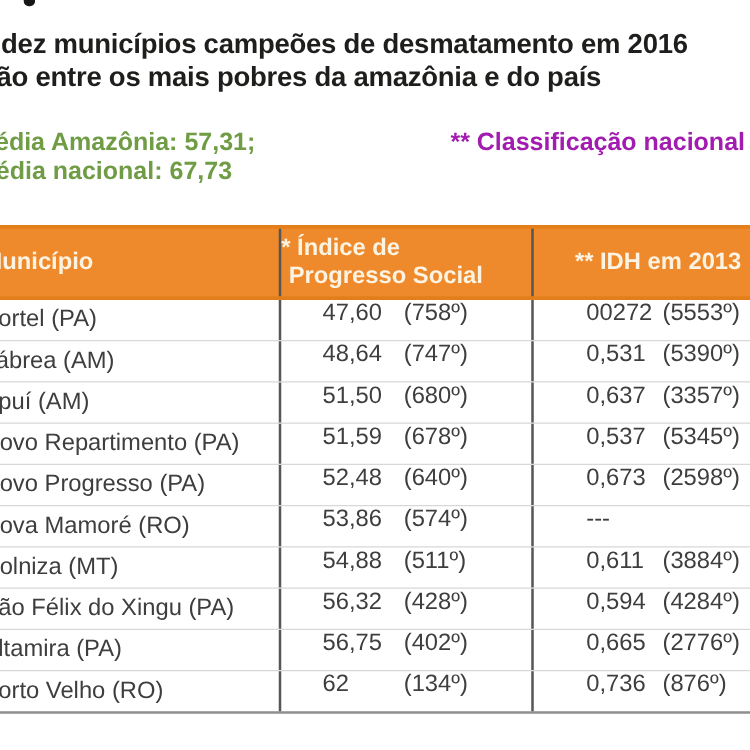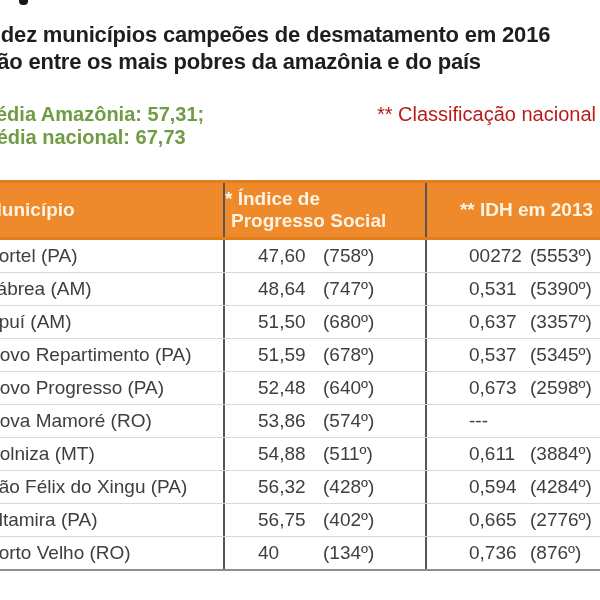--- a/index.html
+++ b/index.html
@@ -12,37 +12,37 @@
 
   .crop-fragment{position:absolute;left:53px;top:0;width:9px;height:5px;background:#161616;border-radius:0 0 4px 4px;}
 
   .title{position:absolute;left:0;top:21px;color:#1e1e1c;font-weight:bold;font-size:22px;line-height:27px;letter-spacing:-0.2px;}
   .title div{white-space:nowrap;}
 
   .note-left{position:absolute;left:0;top:103px;color:#6f9c45;font-weight:bold;font-size:20px;line-height:23px;}
   .note-left div{white-space:nowrap;}
   .note-left .indent{margin-left:14px;}
 
-  .note-right{position:absolute;left:360px;top:103px;width:270px;text-align:right;color:#b91c1c;font-weight:normal;font-size:20px;line-height:23px;}
+  .note-right{position:absolute;left:360px;top:103px;width:270px;text-align:right;color:#a21caf;font-weight:bold;font-size:20px;line-height:23px;}
 
   .table{position:absolute;left:0;top:180px;width:660px;border-bottom:2px solid #8f8f8f;}
   .thead{
     display:grid;grid-template-columns:257px 202px 1fr;height:60px;box-sizing:border-box;
     background:#ef8a2c;border-top:3px solid #e37f1a;border-bottom:3px solid #e37f1a;
     color:#fcf3e2;font-weight:bold;font-size:19px;line-height:22px;
   }
   .thead .h1{display:flex;align-items:center;padding-left:20px;white-space:nowrap;}
   .thead .h2{display:flex;flex-direction:column;justify-content:center;border-left:2px solid #565656;box-sizing:border-box;white-space:nowrap;}
   .thead .h2 .l2{margin-left:6px;}
   .thead .h3{display:flex;align-items:center;justify-content:center;border-left:2px solid #565656;box-sizing:border-box;white-space:nowrap;}
 
   .trow{display:grid;grid-template-columns:257px 202px 1fr;height:32px;font-size:19px;color:#3e3e3e;}
   .trow + .trow{border-top:1px solid #d8d8d8;}
   .c1{display:flex;align-items:center;padding-left:20px;white-space:nowrap;}
-  .c2,.c3{display:flex;align-items:center;border-left:2px solid #565656;box-sizing:border-box;white-space:nowrap;}
+  .c2,.c3{display:flex;align-items:flex-start;border-left:2px solid #565656;box-sizing:border-box;white-space:nowrap;}
   .c2{padding-left:33px;}
   .c3{padding-left:42px;}
   .c2 .val{display:inline-block;width:65px;}
   .c3 .val{display:inline-block;width:61px;}
 </style>
 </head>
 <body>
 
 <div class="viewport">
   <div class="canvas">
@@ -168,21 +168,21 @@
               <span class="rank">(402º)</span>
             </div>
             <div class="c3">
               <span class="val">0,665</span>
               <span class="rank">(2776º)</span>
             </div>
           </div>
           <div class="trow">
             <div class="c1">Porto Velho (RO)</div>
             <div class="c2">
-              <span class="val">40</span>
+              <span class="val">62</span>
               <span class="rank">(134º)</span>
             </div>
             <div class="c3">
               <span class="val">0,736</span>
               <span class="rank">(876º)</span>
             </div>
           </div>
         </div>
     </div>
 

